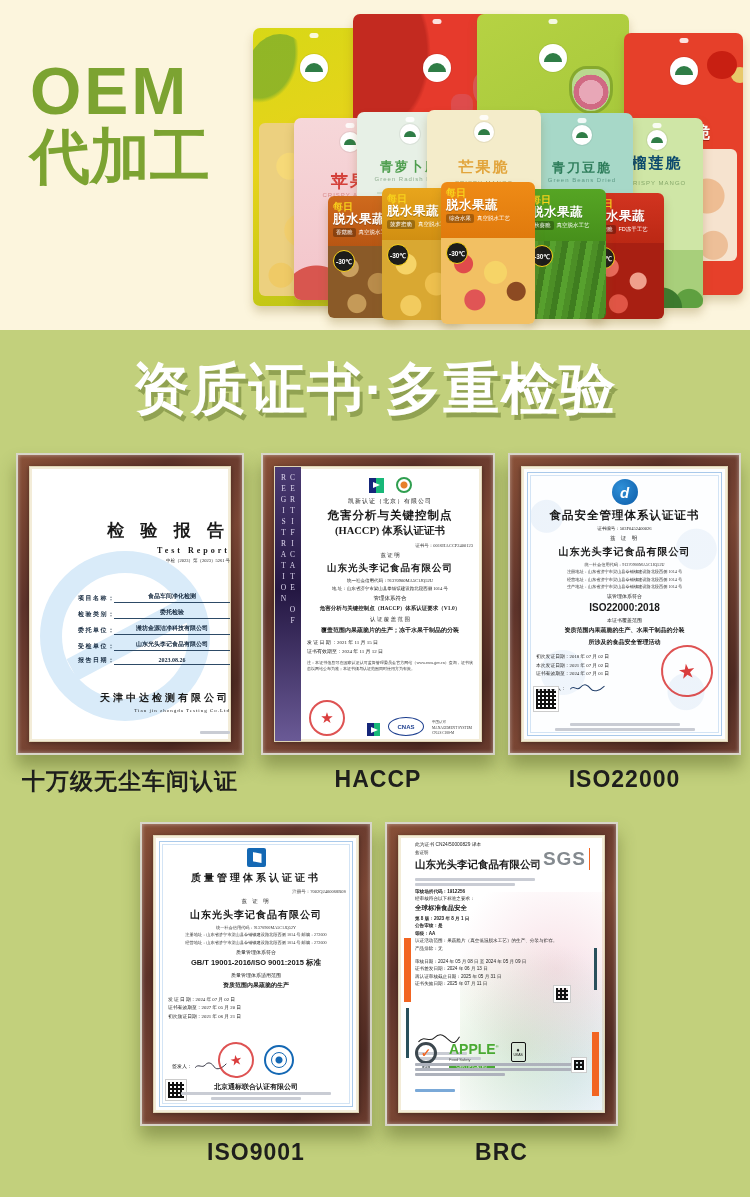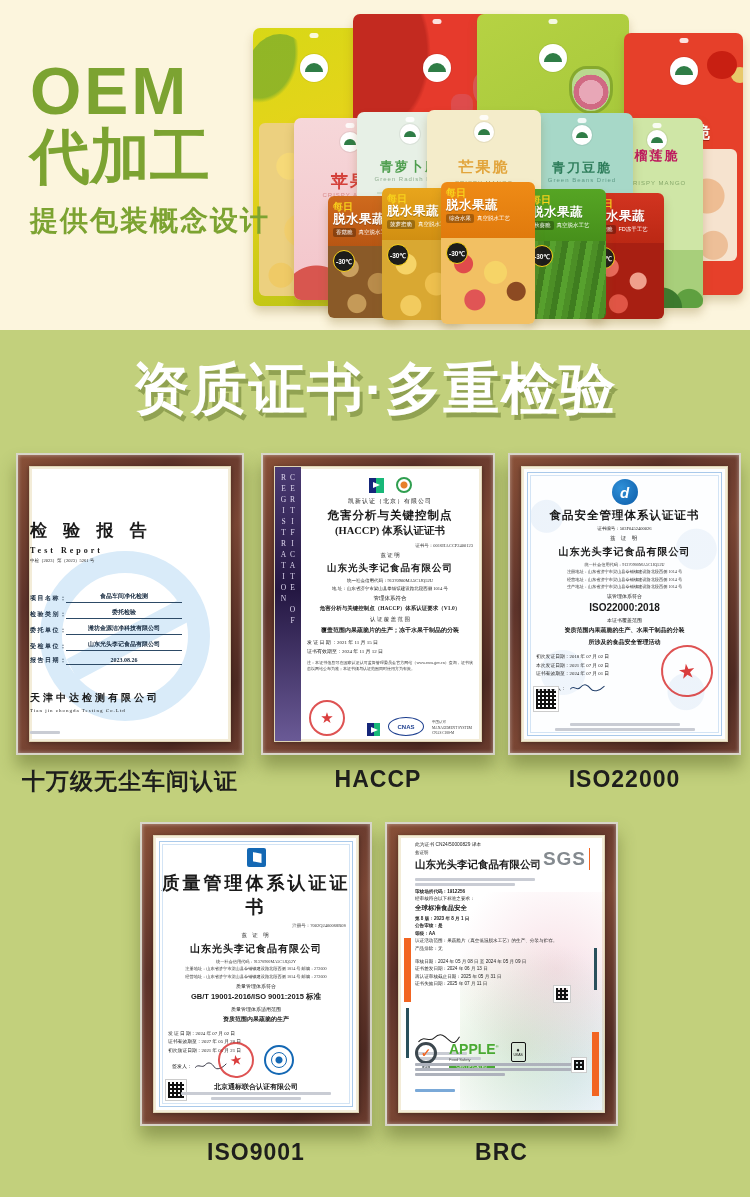--- a/index.html
+++ b/index.html
@@ -62,21 +62,21 @@
 .bag-cream .bweight{top:84px;color:#9a8a55}
 
 .bag-teal{left:531px;top:113px;width:102px;height:188px;z-index:5;background:#a7d8c8}
 .bag-teal .blogo{top:12px}
 .bag-teal .btitle{top:46px;color:#2e7d5b;font-size:13px}
 .bag-teal .bsub{top:64px;color:#5e9a85}
 .bag-teal .lines{position:absolute;left:18px;right:18px;top:80px;height:24px;background:repeating-linear-gradient(#8ec4b2 0 2px,transparent 2px 8px)}
 
 .bag-lgreen{left:611px;top:118px;width:92px;height:190px;z-index:4;background:#cfe6a6}
 .bag-lgreen .blogo{top:12px}
-.bag-lgreen .btitle{top:29px;color:#be185d;font-size:13px}
+.bag-lgreen .btitle{top:36px;color:#0c4a6e;font-size:15px}
 .bag-lgreen .bsub{top:62px;color:#86a86a}
 .bag-lgreen .trees{position:absolute;left:0;right:0;bottom:0;height:58px;background:radial-gradient(circle at 25% 90%,#4e8f3a 0 16px,transparent 17px),radial-gradient(circle at 55% 100%,#3c7a2e 0 20px,transparent 21px),radial-gradient(circle at 85% 92%,#5fa040 0 14px,transparent 15px),#a8cf7b}
 
 
 .daily{border-radius:6px}
 .d-head{position:absolute;left:0;right:0;top:0;padding:5px 4px 3px 5px;color:#fff}
 .d-l1{display:block;color:#f8d21c;font-weight:900;font-size:10px;line-height:1.1}
 .d-l2{display:block;color:#fff;font-weight:900;font-size:12.5px;letter-spacing:.5px;line-height:1.15;text-shadow:0 1px 0 rgba(0,0,0,.25)}
 .d-row{display:flex;align-items:center;gap:3px;margin-top:2px}
 .d-pill{background:rgba(0,0,0,.28);border-radius:2px;font-size:5.5px;padding:1px 3px;white-space:nowrap}
@@ -117,21 +117,21 @@
 .clabel{position:absolute;text-align:center;font-size:23px;font-weight:800;color:#1e1e1c;letter-spacing:1px}
 .l1{left:16px;width:228px;top:766px}.l2{left:261px;width:234px;top:766px}.l3{left:508px;width:233px;top:766px}
 .l4{left:140px;width:232px;top:1139px}.l5{left:385px;width:233px;top:1139px}
 
 .blur{height:3px;background:#c9ccd4;border-radius:1px;margin:2px auto}
 .blur.d{background:#aeb2bc}
 .seal-red{border-radius:50%;border:2px solid rgba(214,40,40,.8);color:rgba(214,40,40,.9);display:flex;align-items:center;justify-content:center}
 .qr{background:repeating-linear-gradient(0deg,#111 0 2px,transparent 2px 4px),repeating-linear-gradient(90deg,#111 0 2px,transparent 2px 4px);border:2px solid #fff;outline:1px solid #ccc}
 
 
-.p1{display:flex;flex-direction:column;align-items:flex-start;padding-top:52px}
+.p1{display:flex;flex-direction:column;align-items:flex-end;padding-top:52px}
 .c1-wm{position:absolute;left:10px;top:84px;width:170px;height:170px;border:22px solid #d9ebf9;border-radius:50%}
 .c1-wmz{position:absolute;left:34px;top:158px;width:140px;height:24px;background:#d9ebf9;transform:rotate(-28deg)}
 .c1-title{font-size:17px;font-weight:700;letter-spacing:6px;position:relative}
 .c1-sub{font-size:8px;font-weight:700;letter-spacing:3px;margin-top:4px;position:relative}
 .c1-no{font-size:4.5px;margin-top:3px;color:#222;position:relative}
 .c1-fields{margin-top:24px;width:152px;font-size:6px;color:#10243a;position:relative}
 .c1-row{display:flex;margin-top:5px;align-items:flex-end}
 .c1-lab{white-space:nowrap;font-weight:700}
 .c1-val{flex:1;text-align:center;border-bottom:1px solid #2d4a66;font-weight:700;padding-bottom:1px}
 .c1-company{margin-top:26px;font-size:10px;font-weight:700;letter-spacing:3px;position:relative}
@@ -179,21 +179,21 @@
 .i-scope{font-size:6px;font-weight:700;margin-top:3px}
 .i-dates{font-size:4.8px;margin-top:6px;align-self:flex-start;margin-left:14px;text-align:left;line-height:1.8}
 .i-signer{align-self:flex-start;margin-left:14px;margin-top:3px;font-size:5px;display:flex;align-items:center;gap:3px}
 .i-seal{position:absolute;right:14px;bottom:44px;width:52px;height:52px;border-width:2.5px;font-size:20px;transform:rotate(-8deg)}
 .i-qr{position:absolute;left:12px;bottom:30px;width:24px;height:24px}
 .i-foot{position:absolute;bottom:8px;left:0;right:0}
 
 
 .q-logo{width:19px;height:19px;background:#1468b4;border-radius:2px;position:relative}
 .q-logo::after{content:"";position:absolute;left:6px;top:4px;width:9px;height:11px;background:#fff;clip-path:polygon(0 0,100% 15%,100% 100%,0 85%)}
-.q-title{font-size:18px;font-weight:900;letter-spacing:3px;margin-top:4px}
+.q-title{font-size:10px;font-weight:900;letter-spacing:3px;margin-top:4px}
 .q-no{align-self:flex-end;margin-right:12px;font-size:4.5px;margin-top:4px;color:#333}
 .q-std{font-size:7.5px;font-weight:900;margin-top:3px;font-family:"Liberation Sans",sans-serif}
 .q-foot{position:absolute;bottom:34px;left:14px;right:14px;display:flex;align-items:center;justify-content:center;gap:10px}
 .q-seal{width:36px;height:36px;font-size:14px;transform:rotate(-10deg)}
 .seal-blue{width:30px;height:30px;border-radius:50%;border:2px solid #1468b4;display:flex;align-items:center;justify-content:center}
 .seal-blue i{display:block;width:16px;height:16px;border-radius:50%;border:1.5px solid #1468b4;background:radial-gradient(circle,#1468b4 0 3px,transparent 4px)}
 .q-org{position:absolute;bottom:20px;left:0;right:0;text-align:center;font-size:7px;font-weight:900}
 .q-qr{position:absolute;left:12px;bottom:12px;width:20px;height:20px}
 .q-sig{position:absolute;bottom:40px;left:18px;font-size:5px;display:flex;align-items:center;gap:2px}
 
@@ -232,21 +232,20 @@
 </style>
 </head>
 <body>
 
 <div class="page">
 
   <section class="top">
     <div class="oem">
       <div class="oem-en">OEM</div>
       <div class="oem-cn">代加工</div>
-      <div class="oem-tag">提供包装概念设计</div>
     </div>
 
     <div class="bag bag-yellow">
       <div class="leaf"></div>
       <div class="hang"></div>
       <div class="blogo" style="top:26px"></div>
       <div class="bwin win-yellow"></div>
     </div>
     <div class="bag bag-strawberry">
       <div class="hang"></div>

